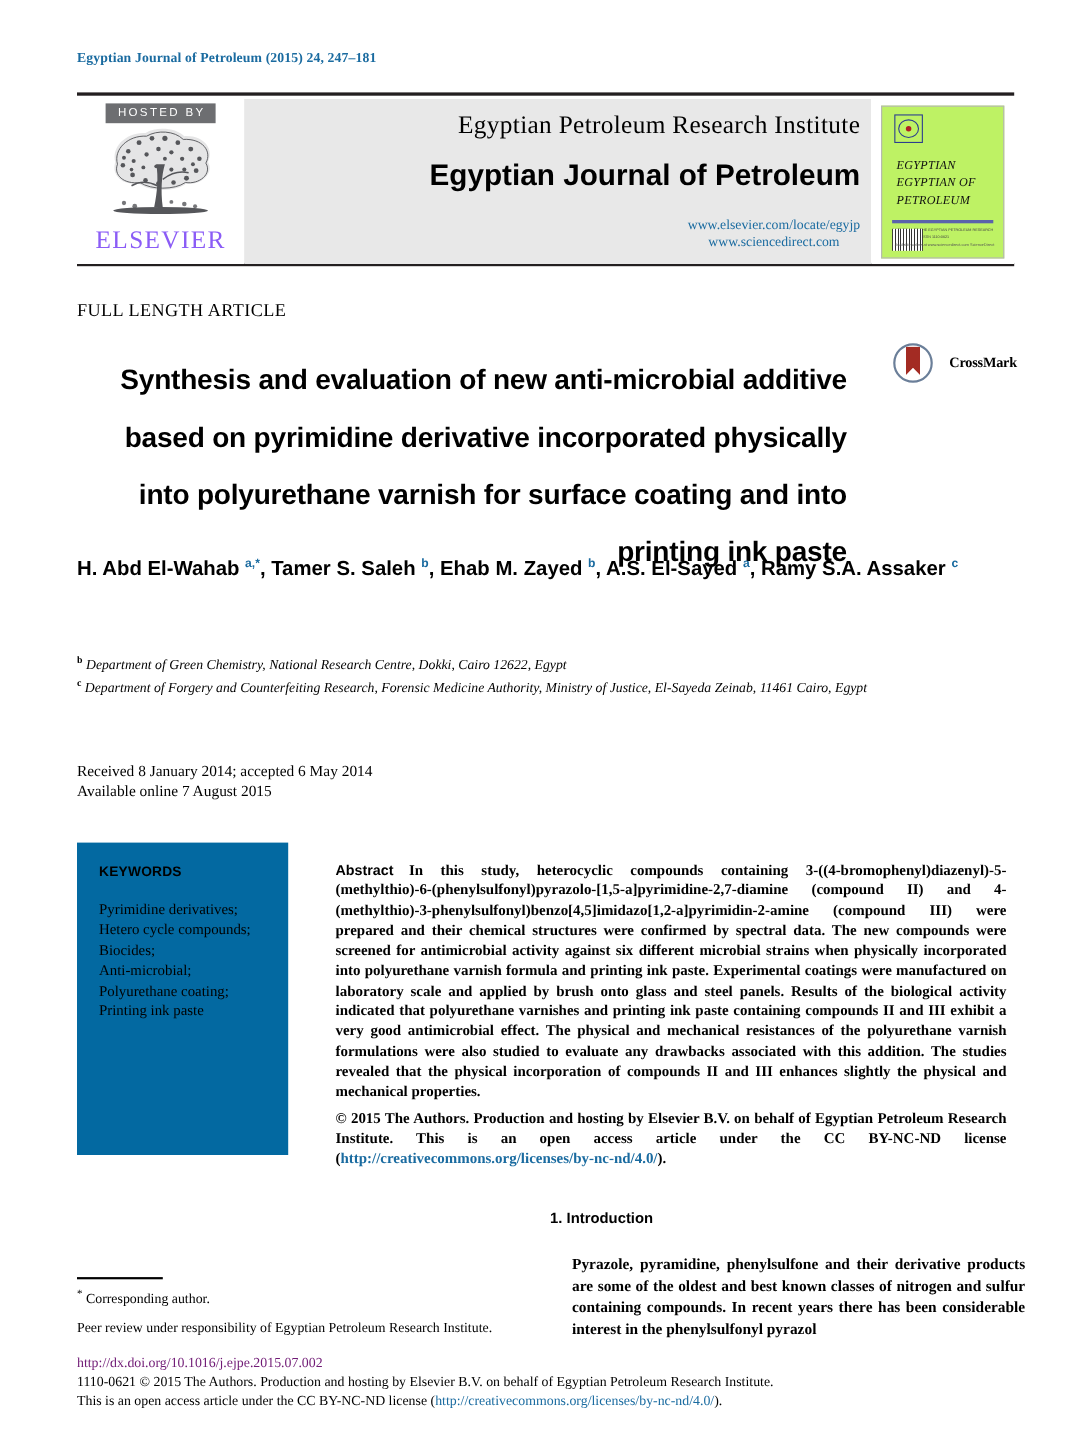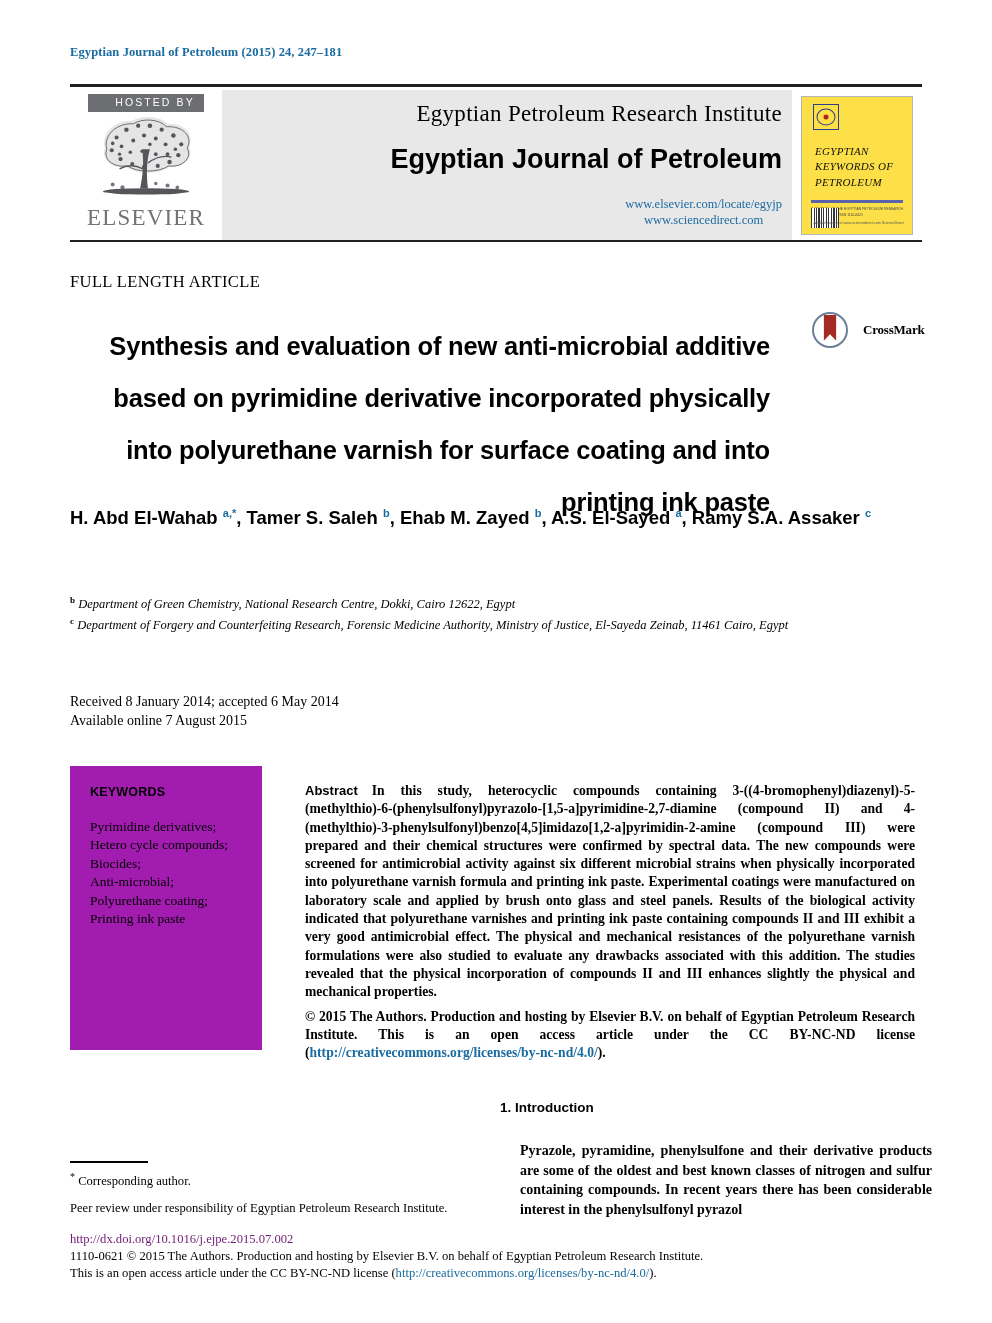--- a/index.html
+++ b/index.html
@@ -63,33 +63,33 @@
     justify-content: flex-start;
     padding-top: 4px;
     box-sizing: border-box;
   }
   .hosted-by {
     background: #6d6e71;
     color: #ffffff;
     font-family: "Liberation Sans", sans-serif;
     font-size: 10.5px;
     letter-spacing: 2.1px;
-    padding: 3px 9px 3px 27px;
+    padding: 3px 9px 3px 11px;
     line-height: 1.1;
   }
   .elsevier-tree {
     margin-top: 2px;
     width: 118px;
     height: 96px;
   }
   .elsevier-word {
     font-family: "Liberation Serif", serif;
     font-size: 23px;
     letter-spacing: 1.2px;
-    color: #737373;
+    color: #8b5cf6;
     line-height: 1;
     margin-top: -4px;
   }
   .mh-center {
     flex: 1 1 auto;
     background: #e8e8e8;
     display: flex;
     flex-direction: column;
     align-items: flex-end;
     justify-content: center;
@@ -123,21 +123,21 @@
     flex: 0 0 130px;
     background: #ffffff;
     display: flex;
     align-items: center;
     justify-content: center;
   }
   .cover-thumb {
     width: 112px;
     height: 139px;
     border: 1px solid #b5b5b5;
-    background: #fde047;
+    background: #bef264;
     position: relative;
     box-sizing: border-box;
     padding: 7px 9px;
     overflow: hidden;
   }
   .cover-logo {
     width: 26px;
     height: 26px;
     border: 1.4px solid #2c3e8f;
     margin-left: 2px;
@@ -302,21 +302,21 @@
     font-family: "Liberation Serif", serif;
   }
 
   
   .keywords-box {
     position: absolute;
     left: 70px;
     top: 766px;
     width: 192px;
     height: 284px;
-    background: #a21caf;
+    background: #0369a1;
     box-sizing: border-box;
     padding: 19px 32px 0 20px;
   }
   .kw-head {
     font-family: "Liberation Sans", sans-serif;
     font-weight: bold;
     font-size: 12.5px;
     letter-spacing: .2px;
   }
   .kw-list {
@@ -485,21 +485,21 @@
       </div>
 
       <div class="mh-right">
         <div class="cover-thumb">
           <div class="cover-logo">
             <div class="cover-logo-ring"></div>
             <div class="cover-logo-dot"></div>
           </div>
           <div class="cover-title">
             <div>EGYPTIAN</div>
-            <div>KEYWORDS OF</div>
+            <div>EGYPTIAN OF</div>
             <div>PETROLEUM</div>
           </div>
           <div class="cover-rule"></div>
           <div class="cover-sub">A JOURNAL OF THE EGYPTIAN PETROLEUM RESEARCH INSTITUTE EPRI ISSN 1110-0621</div>
           <div class="cover-barcode"></div>
           <div class="cover-sd">Available online at www.sciencedirect.com ScienceDirect</div>
         </div>
       </div>
 
     </div>

